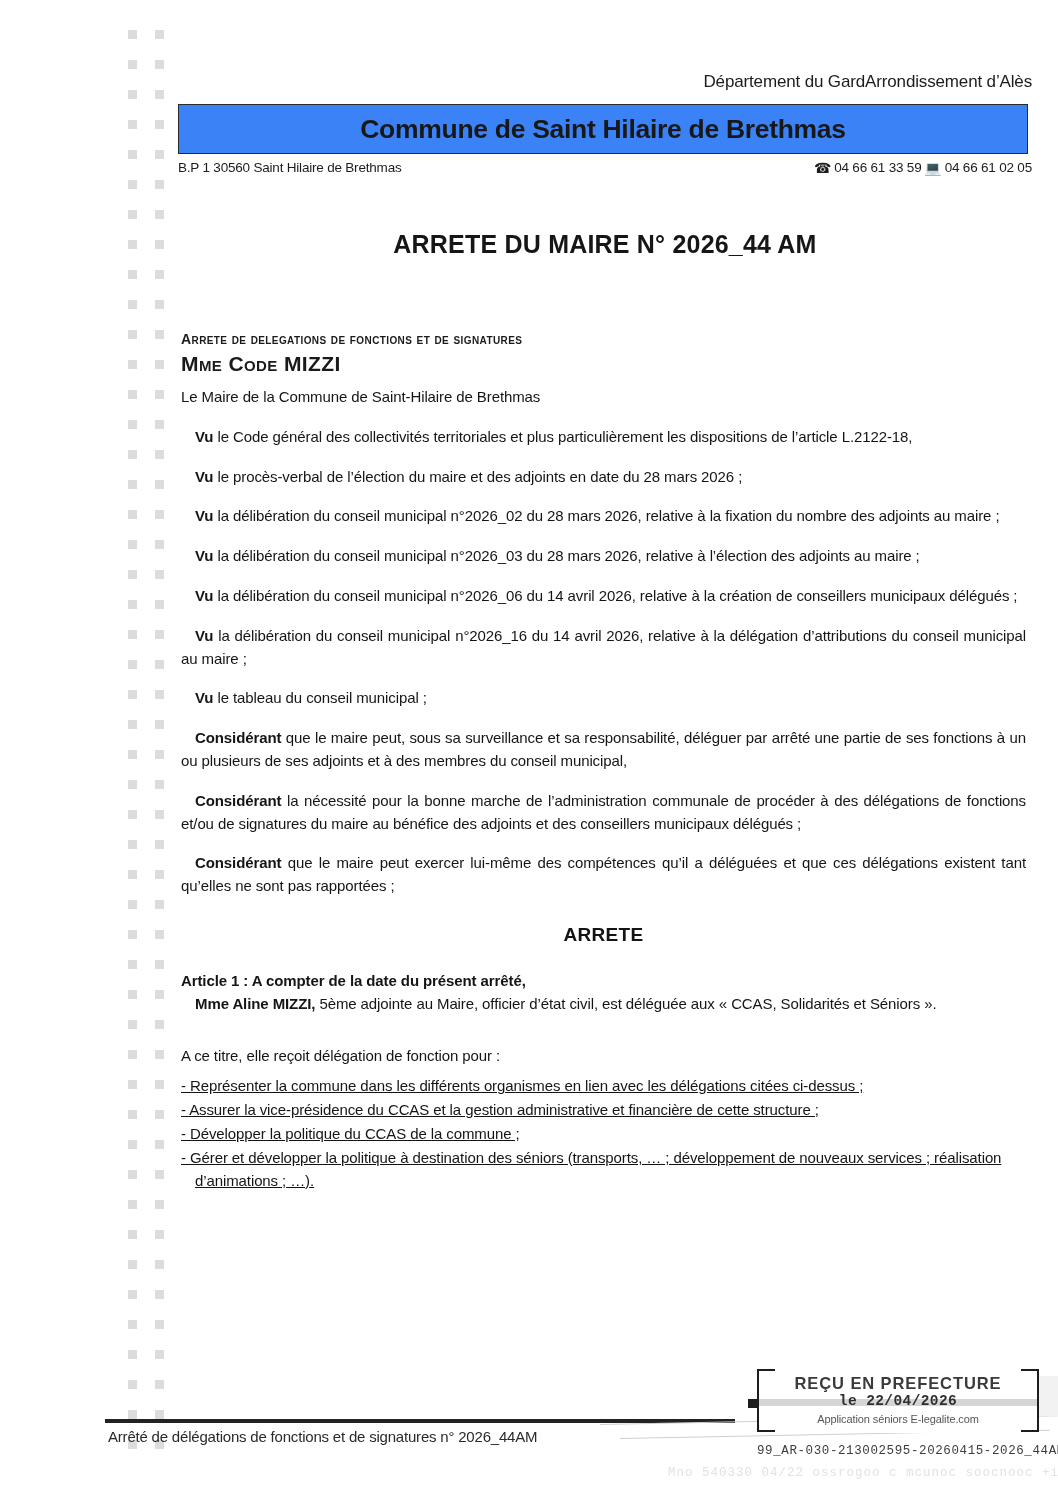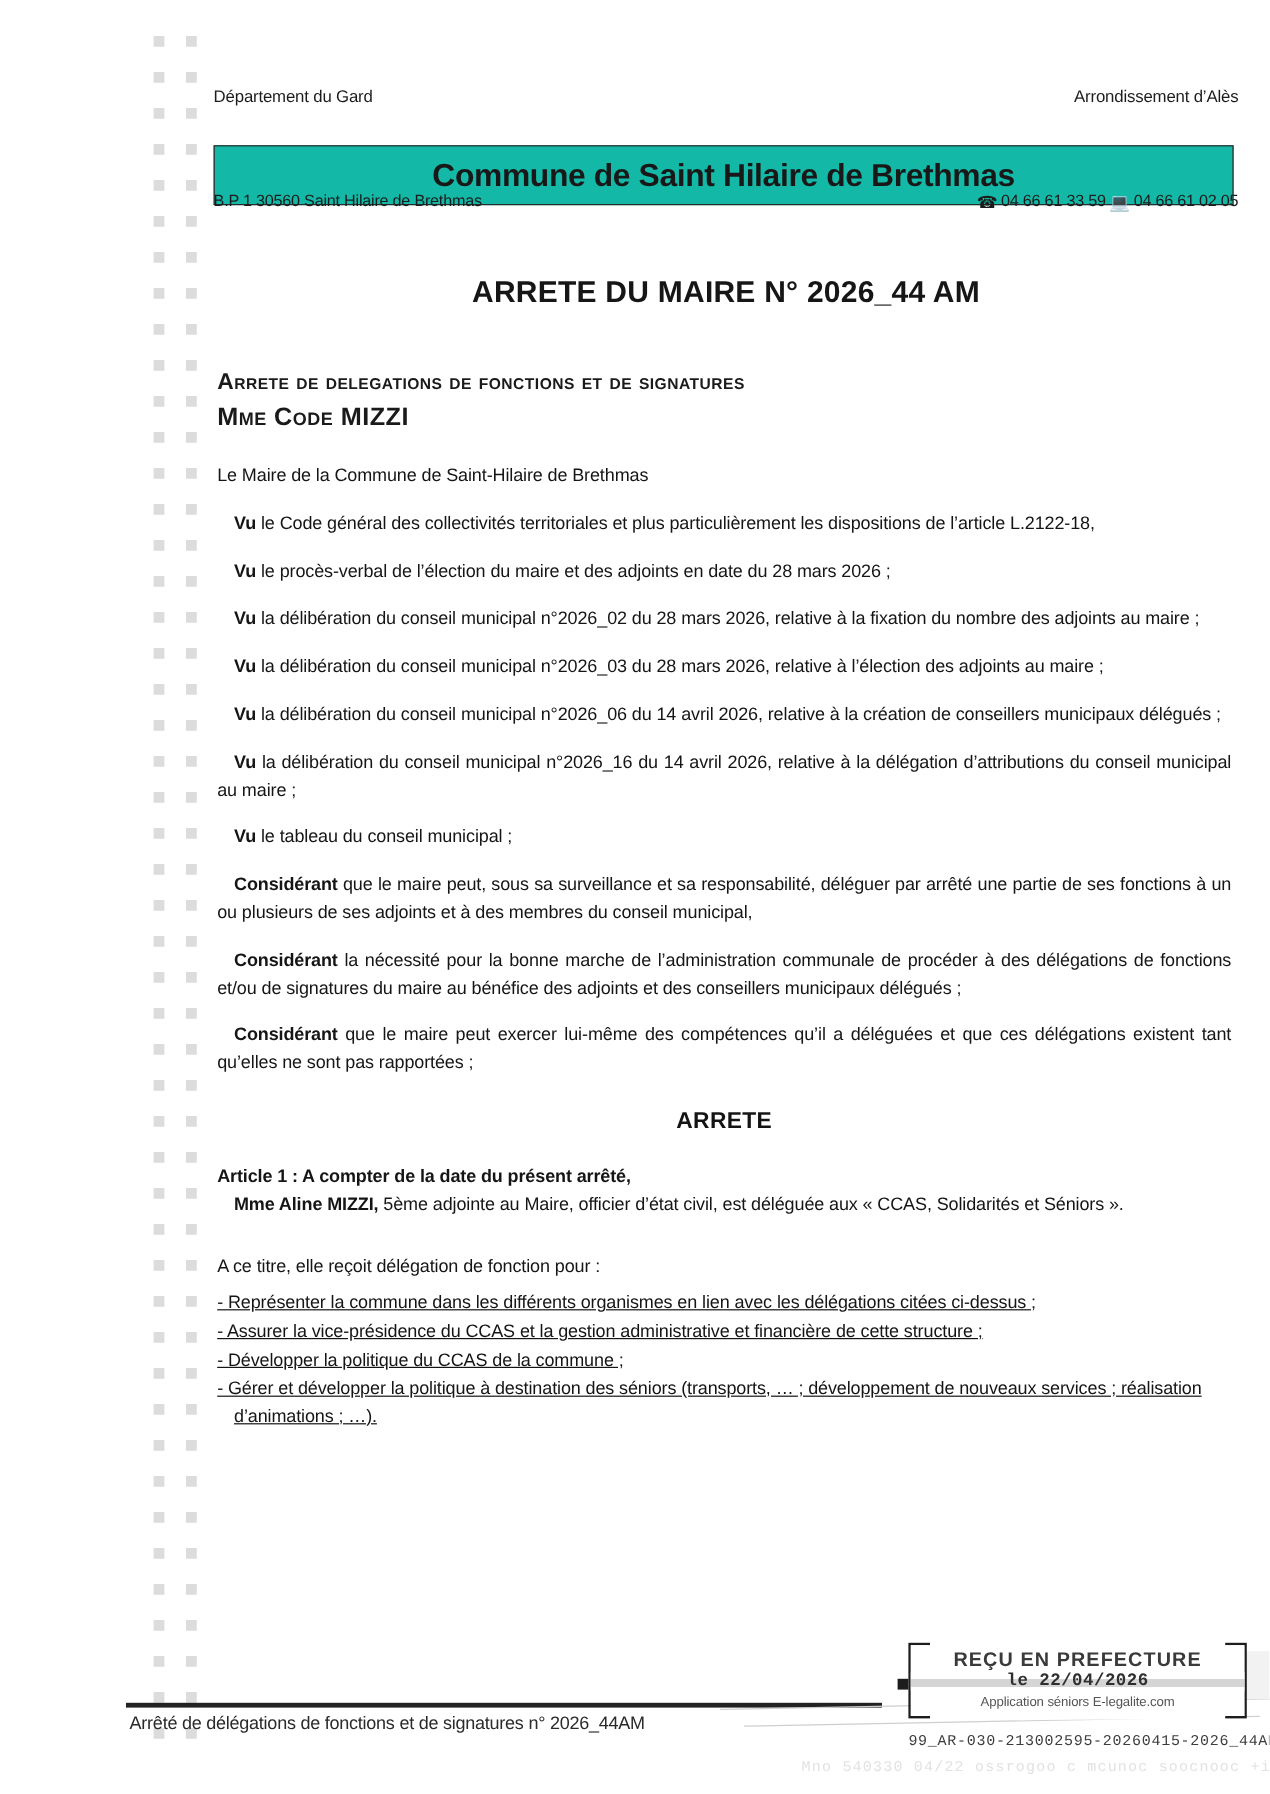--- a/index.html
+++ b/index.html
@@ -45,37 +45,36 @@
     height: 1495px;
   }
 
   
   .hdr-line {
     position: absolute;
     top: 72px;
     left: 3px;
     width: 854px;
     display: flex;
-    justify-content: space-between;
-    font-size: 14px;
+    justify-content: flex-end;
+    font-size: 17px;
     letter-spacing: -0.15px;
     color: #1c1c1c;
   }
   .titlebox {
     position: absolute;
     top: 104px;
     left: 3px;
     width: 848px;
     height: 48px;
     border: 1.6px solid #2b2b2b;
-    background: #14b8a6;
+    background: #3b82f6;
     display: flex;
     align-items: center;
     justify-content: center;
-    margin-top: 17px;
   }
   .titlebox span {
     font-size: 26.5px;
     font-weight: 600;
     letter-spacing: -0.3px;
     color: #181818;
     white-space: nowrap;
   }
   .contact-line {
     position: absolute;
@@ -115,21 +114,21 @@
     top: 305px;
     left: 6px;
     width: 850px;
   }
   .sc {
     font-variant: small-caps;
     font-weight: bold;
     color: #1a1a1a;
     letter-spacing: 0.4px;
   }
-  .sc-1 { font-size: 19px; line-height: 1.45; display: block; }
+  .sc-1 { font-size: 14px; line-height: 1.45; display: block; margin-top: 24px; }
   .sc-2 { font-size: 21px; line-height: 1.45; display: block; }
 
   
   .body-area {
     position: absolute;
     top: 386px;
     left: 6px;
     width: 845px;
   }
   p.para {

